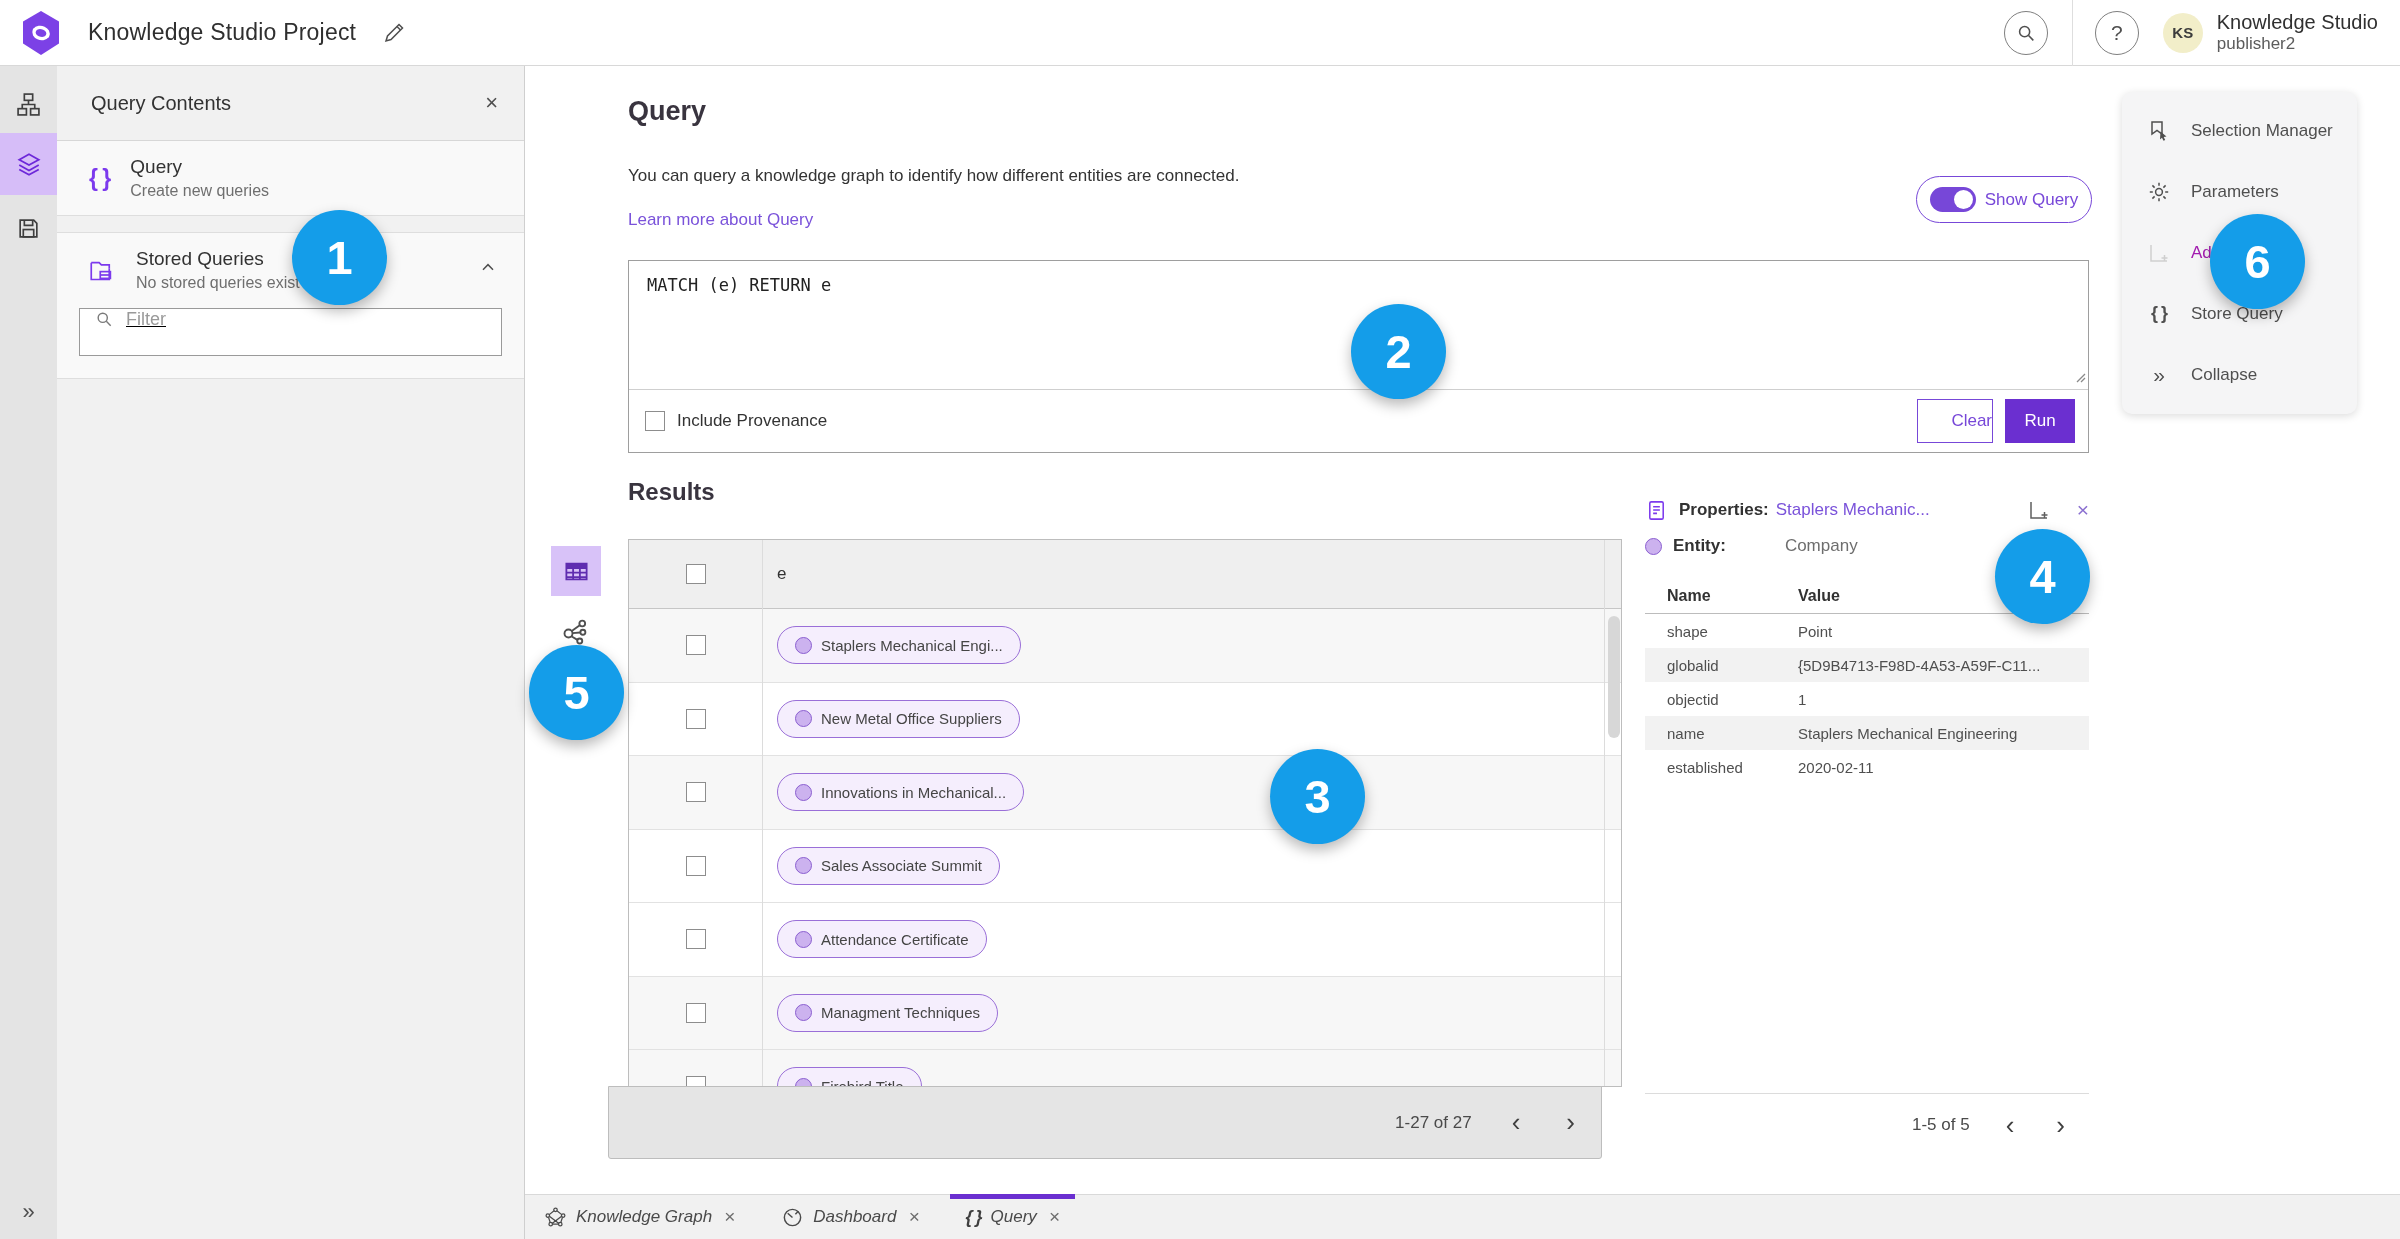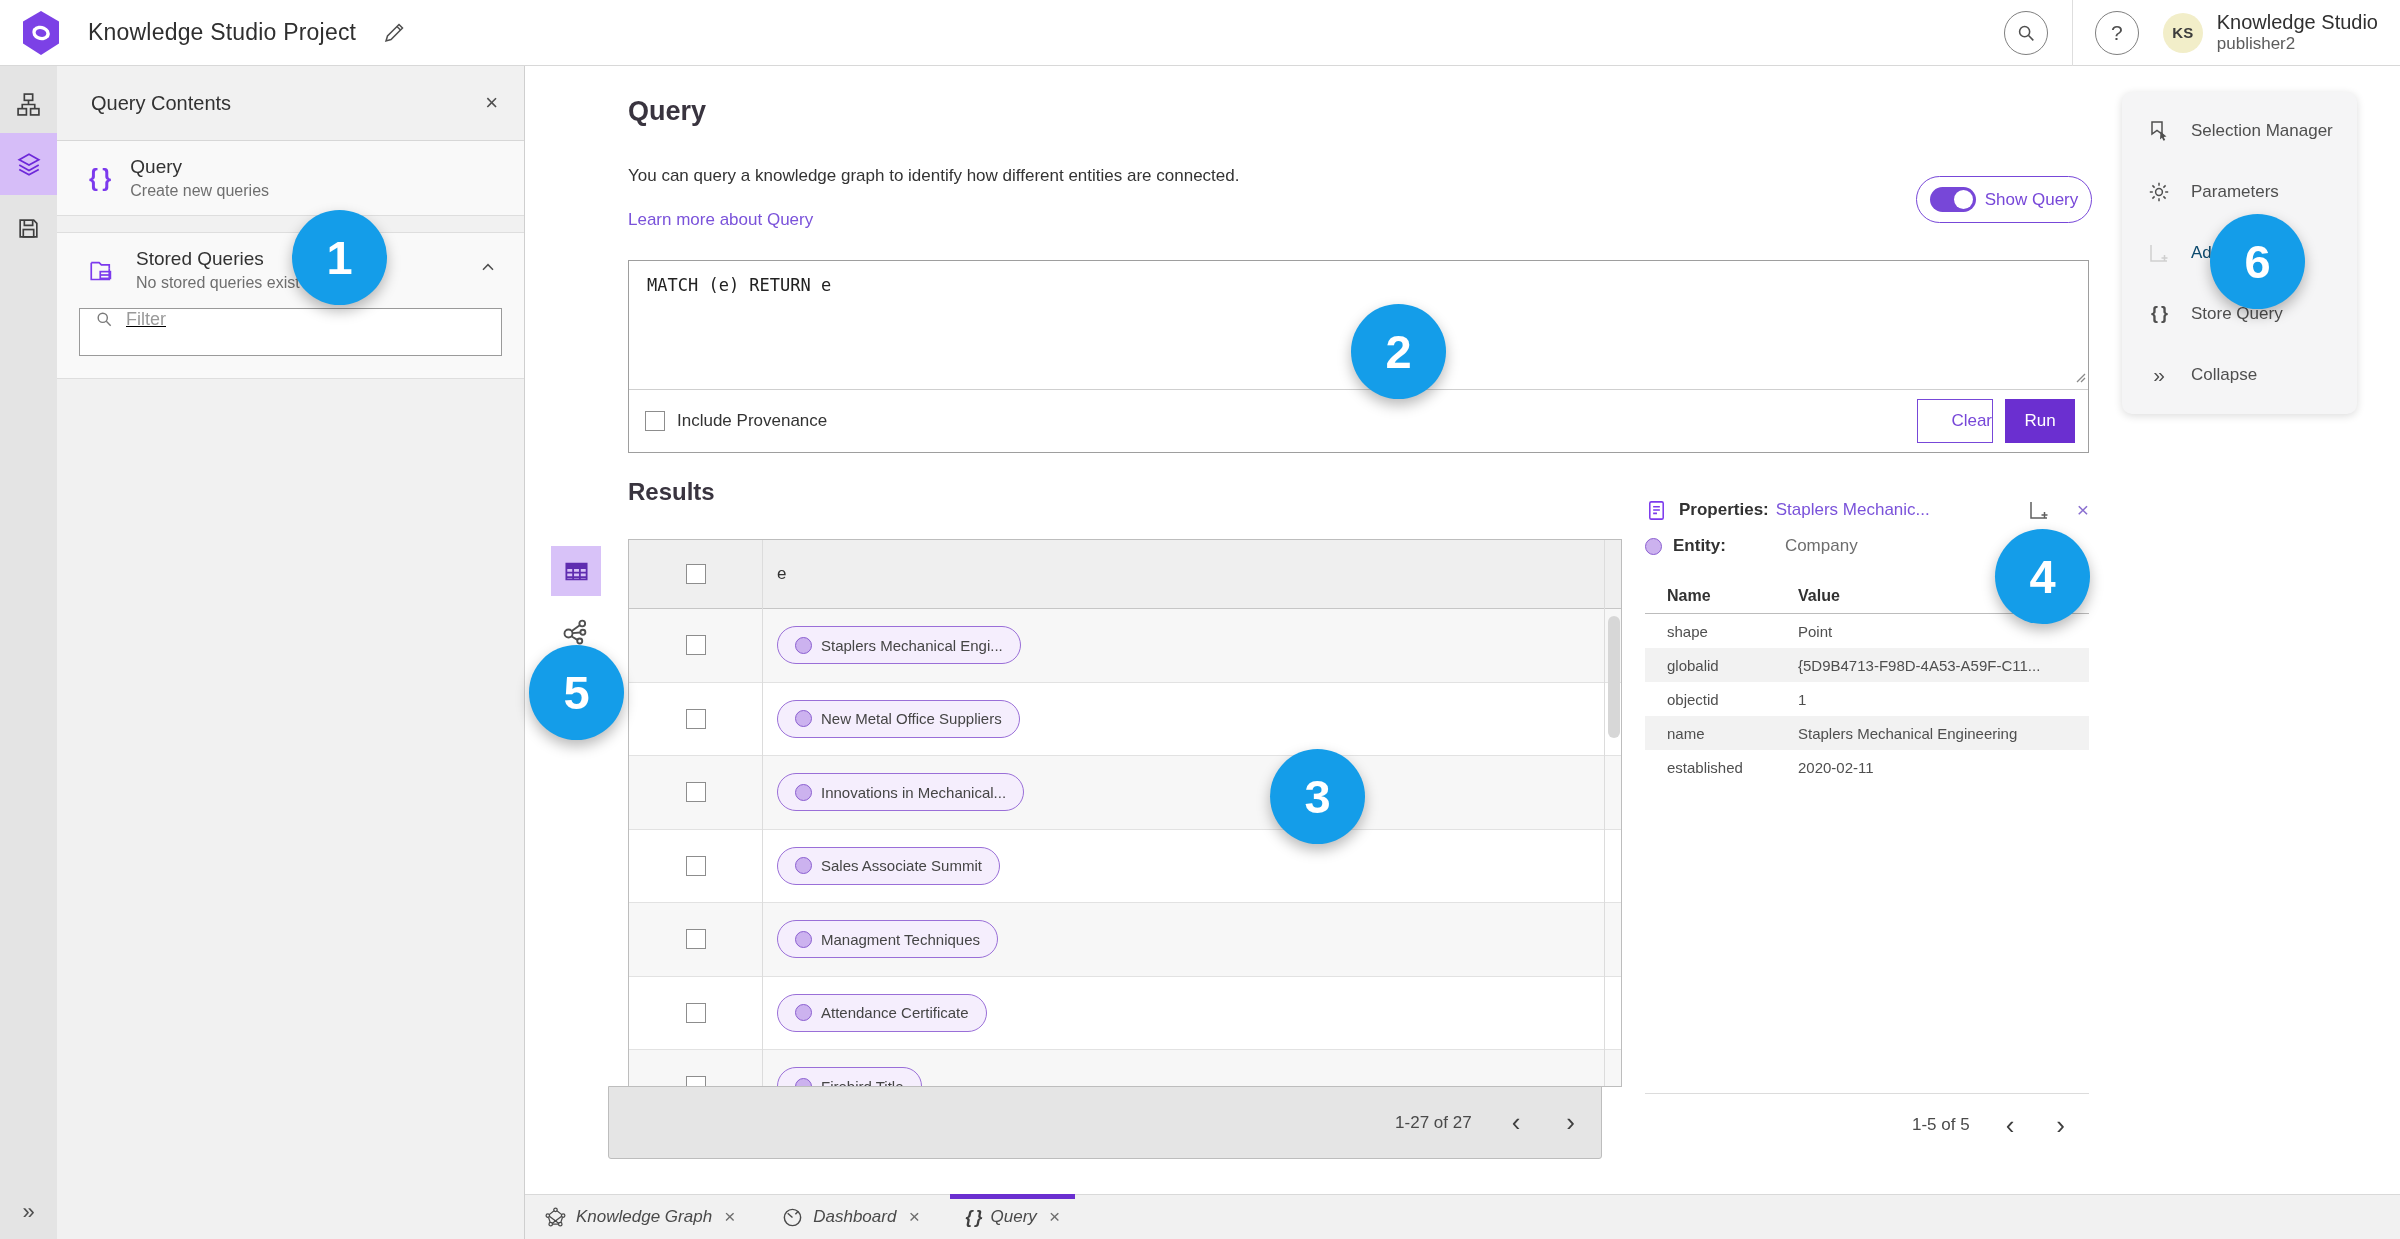--- a/index.html
+++ b/index.html
@@ -132,21 +132,21 @@
   .prop-div { position:absolute; left:1645px; top:1093px; width:444px; height:1px; background:#dcdcdc; }
   .prop-foot { position:absolute; left:1645px; top:1100px; width:444px; height:50px;
                display:flex; align-items:center; justify-content:flex-end; gap:30px; padding-right:18px; }
 
   
   .menu-card { position:absolute; left:2122px; top:92px; width:235px; height:322px; background:#f5f5f6;
                border-radius:10px; box-shadow:0 2px 8px rgba(0,0,0,.14); padding-top:8px; z-index:10; }
   .menu-item { height:61px; display:flex; align-items:center; padding-left:24px; gap:19px;
                font-size:17px; color:#4f4f4f; cursor:pointer; }
   .menu-item .mi-ic { width:26px; display:flex; justify-content:center; color:#4f4f4f; }
-  .menu-item.disabled { color:#0c4a6e; cursor:default; }
+  .menu-item.disabled { color:#a21caf; cursor:default; }
   .menu-item .braces-sm { font-size:18px; font-weight:bold; color:#4f4f4f; letter-spacing:-1px; }
   .menu-item .collapse-g { font-size:21px; color:#4f4f4f; }
 
   
   .tabbar { position:absolute; left:525px; top:1194px; width:1875px; height:45px; background:#f1f1f1;
             border-top:1px solid #d9d9d9; display:flex; align-items:stretch; padding-left:4px;font-style:italic; }
   .tab { position:relative; display:flex; align-items:center; gap:9px; padding:0 15px; margin-right:16px;
          font-size:17px; color:#4a4a4a; cursor:pointer; }
   .tab .tab-x { font-size:19px; color:#6e6e6e; margin-left:3px; cursor:pointer; }
   .tab.active::before { content:''; position:absolute; left:0; right:0; top:-1px; height:5px; background:#6a2fd0; }
@@ -349,36 +349,36 @@
     </div>
     <div class="rt-row">
       <div class="col-cb">
           <span class="cb"></span>
         </div>
       <span class="pill">
           <span class="dot"></span>
           <span class="p-lbl">Sales Associate Summit</span>
         </span>
     </div>
+    <div class="rt-row">
+      <div class="col-cb">
+          <span class="cb"></span>
+        </div>
+      <span class="pill">
+          <span class="dot"></span>
+          <span class="p-lbl">Attendance Certificate</span>
+        </span>
+    </div>
     <div class="rt-row alt">
       <div class="col-cb">
           <span class="cb"></span>
         </div>
       <span class="pill">
           <span class="dot"></span>
           <span class="p-lbl">Managment Techniques</span>
-        </span>
-    </div>
-    <div class="rt-row">
-      <div class="col-cb">
-          <span class="cb"></span>
-        </div>
-      <span class="pill">
-          <span class="dot"></span>
-          <span class="p-lbl">Attendance Certificate</span>
         </span>
     </div>
     <div class="rt-row alt">
       <div class="col-cb">
           <span class="cb"></span>
         </div>
       <span class="pill">
           <span class="dot"></span>
           <span class="p-lbl">Firebird Title</span>
         </span>

